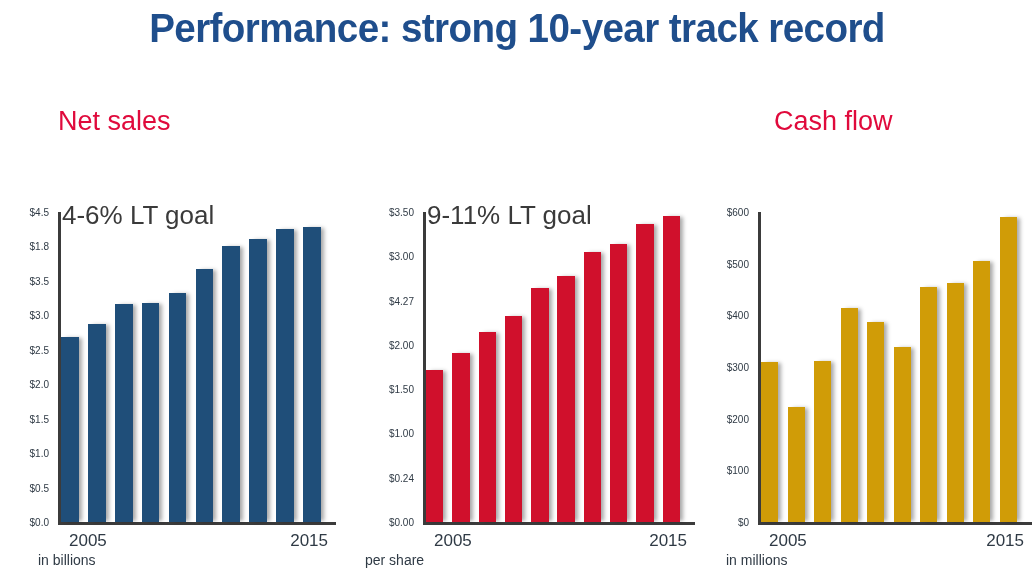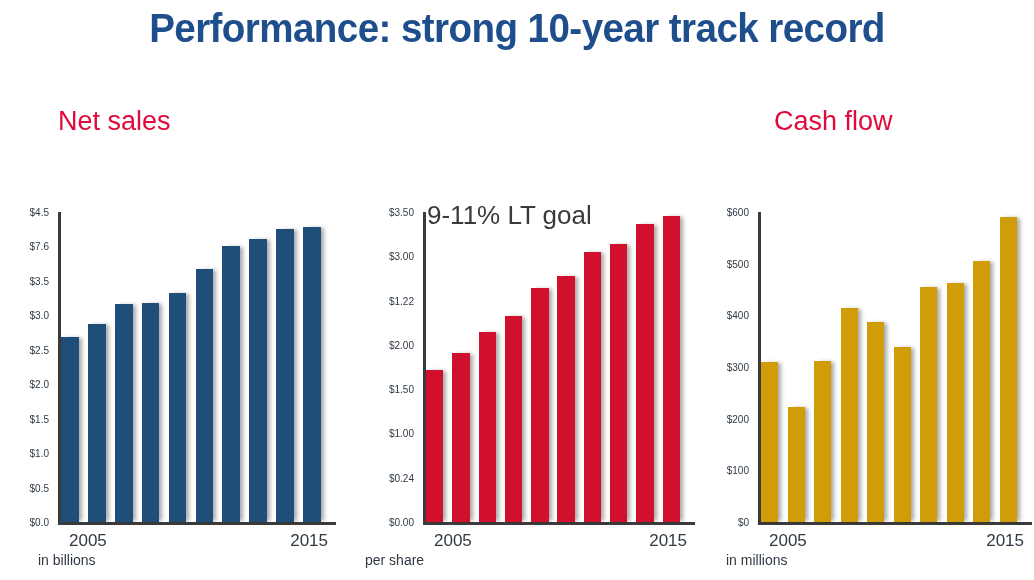--- a/index.html
+++ b/index.html
@@ -162,33 +162,34 @@
   #panel-eps       .units-note { left: 10px; }
   #panel-cash-flow .units-note { left: 26px; }
 </style>
 </head>
 <body>
 
 <div id="slide-title">Performance: strong 10-year track record</div>
 
 <div class="panel" id="panel-net-sales">
   <div class="panel-heading">Net sales</div>
+  <div class="goal-note">4-6% LT goal</div>
   <div class="plot">
     <div class="axis-y-line"></div>
     <div class="axis-x-line"></div>
     <div class="yticks">
         <div class="ytick" style="top: 100%;">$0.0</div>
         <div class="ytick" style="top: 88.8889%;">$0.5</div>
         <div class="ytick" style="top: 77.7778%;">$1.0</div>
         <div class="ytick" style="top: 66.6667%;">$1.5</div>
         <div class="ytick" style="top: 55.5556%;">$2.0</div>
         <div class="ytick" style="top: 44.4444%;">$2.5</div>
         <div class="ytick" style="top: 33.3333%;">$3.0</div>
         <div class="ytick" style="top: 22.2222%;">$3.5</div>
-        <div class="ytick" style="top: 11.1111%;">$7.6</div>
+        <div class="ytick" style="top: 11.1111%;">$1.8</div>
         <div class="ytick" style="top: 0%;">$4.5</div>
       </div>
     <div class="bars">
         <div class="bar-slot">
           <div class="bar blue" style="height: 59.5556%;"></div>
         </div>
         <div class="bar-slot">
           <div class="bar blue" style="height: 64%;"></div>
         </div>
         <div class="bar-slot">
@@ -228,21 +229,21 @@
   <div class="goal-note">9-11% LT goal</div>
   <div class="plot">
     <div class="axis-y-line"></div>
     <div class="axis-x-line"></div>
     <div class="yticks">
         <div class="ytick" style="top: 100%;">$0.00</div>
         <div class="ytick" style="top: 85.7143%;">$0.24</div>
         <div class="ytick" style="top: 71.4286%;">$1.00</div>
         <div class="ytick" style="top: 57.1429%;">$1.50</div>
         <div class="ytick" style="top: 42.8571%;">$2.00</div>
-        <div class="ytick" style="top: 28.5714%;">$1.22</div>
+        <div class="ytick" style="top: 28.5714%;">$4.27</div>
         <div class="ytick" style="top: 14.2857%;">$3.00</div>
         <div class="ytick" style="top: 0%;">$3.50</div>
       </div>
     <div class="bars">
         <div class="bar-slot">
           <div class="bar red" style="height: 49.1429%;"></div>
         </div>
         <div class="bar-slot">
           <div class="bar red" style="height: 54.5714%;"></div>
         </div>

